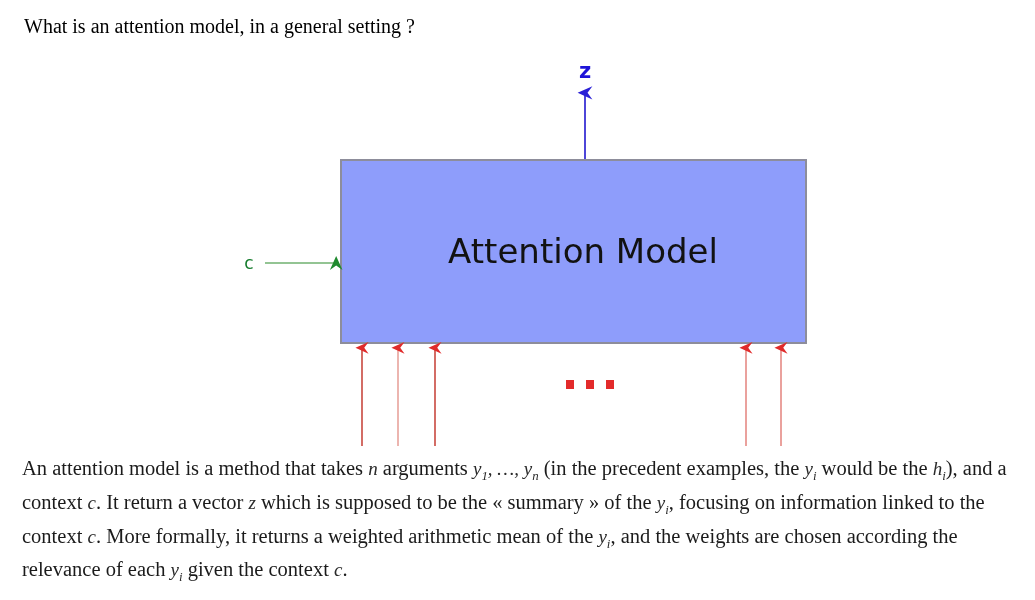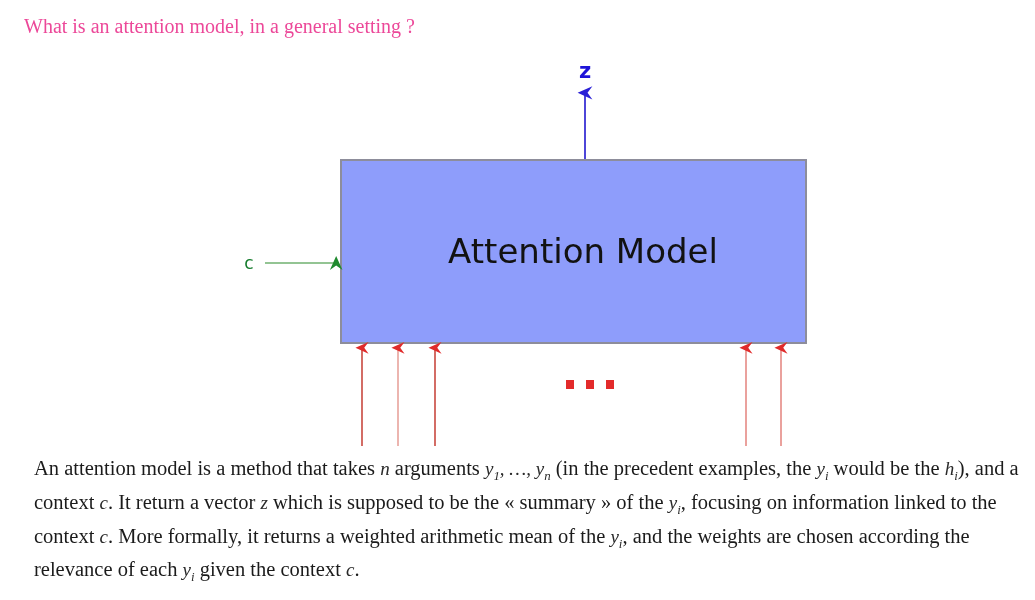--- a/index.html
+++ b/index.html
@@ -17,21 +17,21 @@
   }
 
   
   #title {
     position: absolute;
     left: 24px;
     top: 13px;
     font-family: "Liberation Serif", serif;
     font-size: 20px;
     line-height: 26px;
-    color: #ec4899;
+    color: #000000;
     white-space: nowrap;
   }
 
   
   #diagram {
     position: absolute;
     left: 0;
     top: 46px;
     width: 1035px;
     height: 400px;
@@ -63,21 +63,21 @@
   .dg-y-sub {
     font-family: "DejaVu Sans", sans-serif;
     font-size: 10px;
     font-weight: bold;
     fill: #e03131;
   }
 
   
   #paragraph {
     position: absolute;
-    left: 34px;
+    left: 22px;
     top: 455px;
     width: 990px;
     font-family: "Liberation Serif", serif;
     font-size: 20.5px;
     line-height: 26px;
     color: #1b1b1b;
     text-align: left;
   }
   #paragraph .mv {
     font-family: "Liberation Serif", serif;

